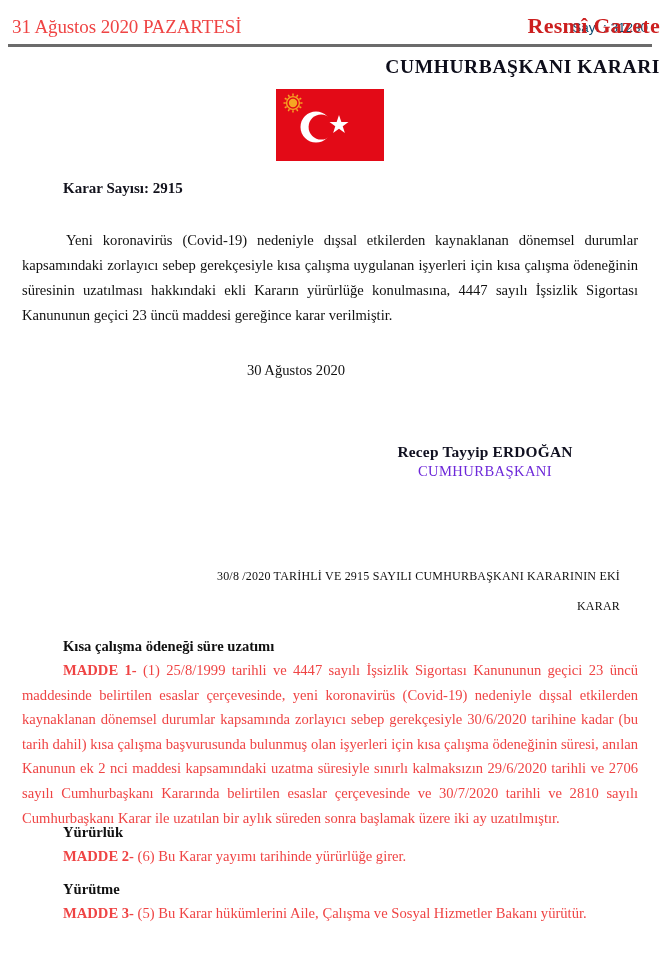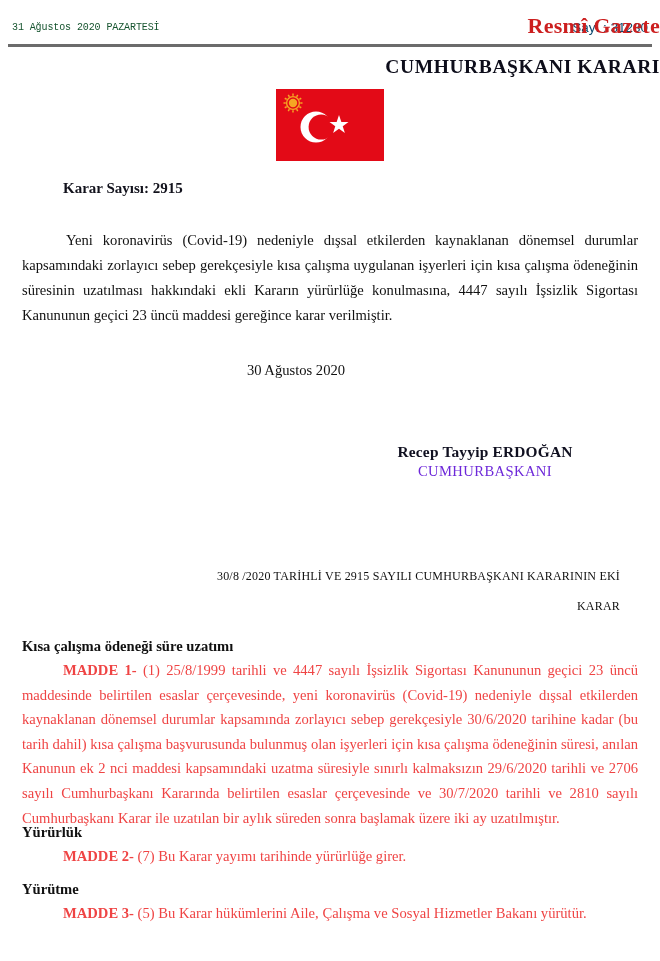--- a/index.html
+++ b/index.html
@@ -32,23 +32,23 @@
     top: 14px;
     width: 660px;
     height: 26px;
     display: flex;
     align-items: center;
     justify-content: space-between;
     padding: 0 12px;
     box-sizing: border-box;
   }
   .masthead-date {
-    font-family: Liberation Mono, monospace;
-    font-size: 10px;
-    color: #14532d;
+    font-family: Liberation Serif, serif;
+    font-size: 19px;
+    color: #ef4444;
     letter-spacing: -0.1px;
     white-space: nowrap;
   }
   .masthead-title {
     font-family: "Liberation Serif", "DejaVu Serif", serif;
     font-size: 22px;
     font-weight: bold;
     color: #cc1f1f;
     letter-spacing: 0.3px;
     white-space: nowrap;
@@ -176,20 +176,21 @@
 
   
   .article {
     position: absolute;
     left: 22px;
     width: 616px;
   }
   .article-heading {
     font-size: 14.6px;
     font-weight: bold;
+    margin-left: 41px;
     color: #101010;
     line-height: 21px;
   }
   .article-body {
     font-size: 14.6px;
     line-height: 24.6px;
     text-align: justify;
     text-indent: 41px;
     color: #ef4444;
     margin-top: 1px;
@@ -274,21 +275,21 @@
   <div class="article" id="article-1">
     <div class="article-heading">Kısa çalışma ödeneği süre uzatımı</div>
     <div class="article-body">
       <span class="article-label">MADDE 1-</span><span> (1) 25/8/1999 tarihli ve 4447 sayılı İşsizlik Sigortası Kanununun geçici 23 üncü maddesinde belirtilen esaslar çerçevesinde, yeni koronavirüs (Covid-19) nedeniyle dışsal etkilerden kaynaklanan dönemsel durumlar kapsamında zorlayıcı sebep gerekçesiyle 30/6/2020 tarihine kadar (bu tarih dahil) kısa çalışma başvurusunda bulunmuş olan işyerleri için kısa çalışma ödeneğinin süresi, anılan Kanunun ek 2 nci maddesi kapsamındaki uzatma süresiyle sınırlı kalmaksızın 29/6/2020 tarihli ve 2706 sayılı Cumhurbaşkanı Kararında belirtilen esaslar çerçevesinde ve 30/7/2020 tarihli ve 2810 sayılı Cumhurbaşkanı Karar ile uzatılan bir aylık süreden sonra başlamak üzere iki ay uzatılmıştır.</span>
     </div>
   </div>
 
   <div class="article" id="article-2">
     <div class="article-heading">Yürürlük</div>
     <div class="article-body no-justify">
-      <span class="article-label">MADDE 2-</span><span> (7) Bu Karar yayımı tarihinde yürürlüğe girer.</span>
+      <span class="article-label">MADDE 2-</span><span> (6) Bu Karar yayımı tarihinde yürürlüğe girer.</span>
     </div>
   </div>
 
   <div class="article" id="article-3">
     <div class="article-heading">Yürütme</div>
     <div class="article-body no-justify">
       <span class="article-label">MADDE 3-</span><span> (5) Bu Karar hükümlerini Aile, Çalışma ve Sosyal Hizmetler Bakanı yürütür.</span>
     </div>
   </div>
 

